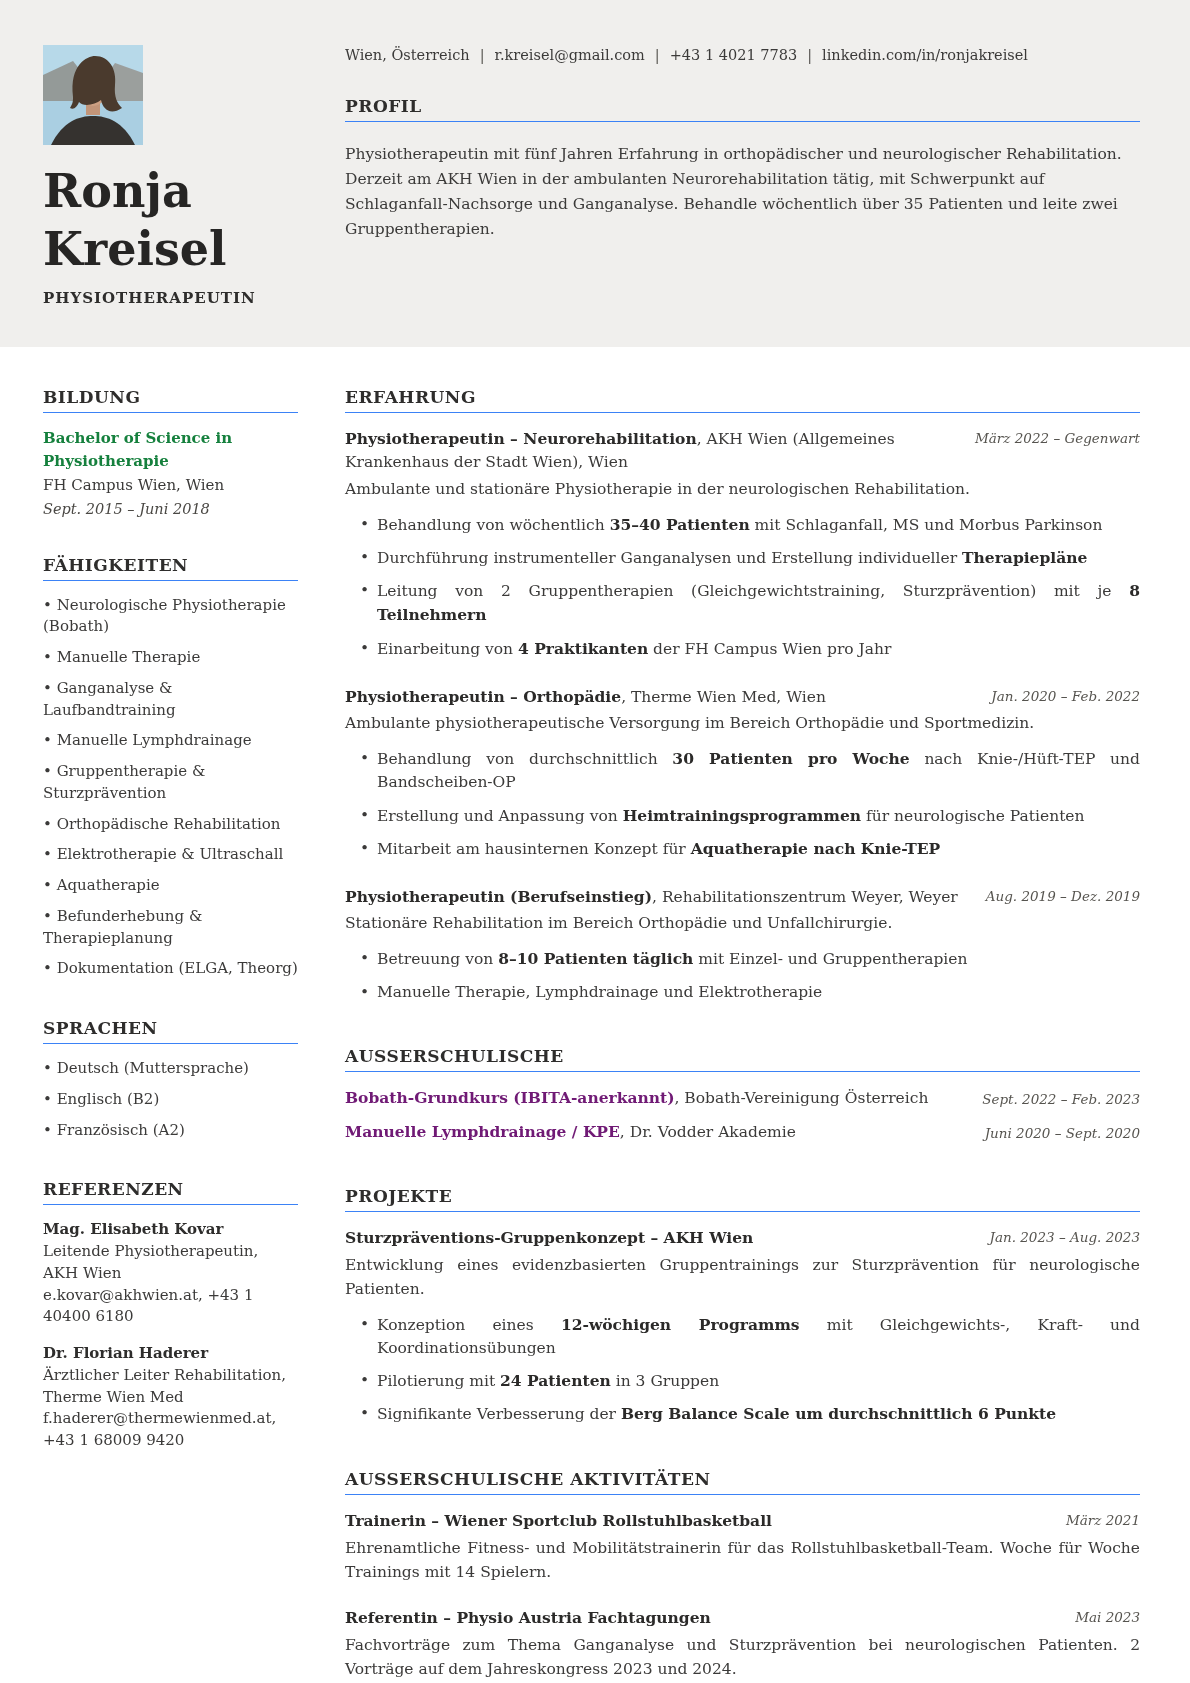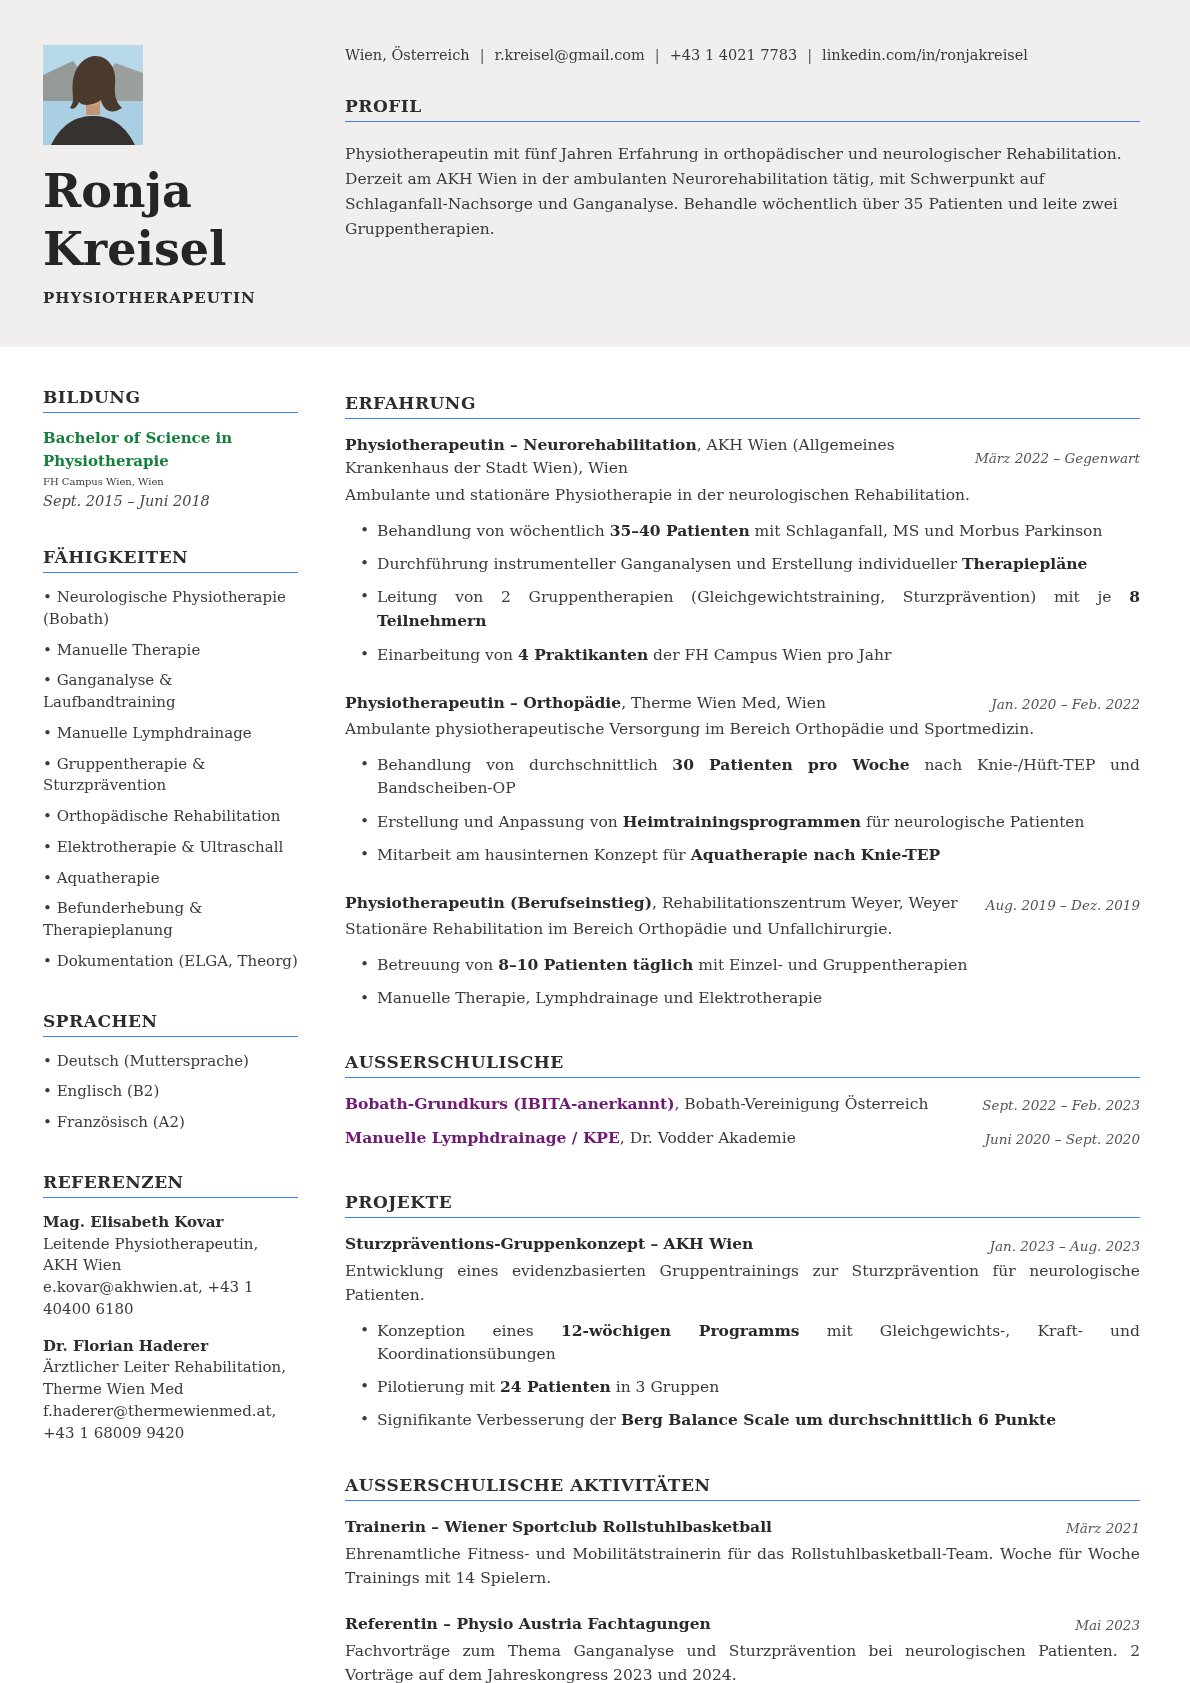--- a/index.html
+++ b/index.html
@@ -24,31 +24,31 @@
     font-size: 17px; font-weight: 700; color: #2e2d2c; letter-spacing: 0.5px;
     margin: 0 0 14px 0; padding-bottom: 5px; border-bottom: 1px solid #3b82f6;
   }
   .profil-wrap { margin-top: 31px; }
   .profil-text { margin: 20px 0 0 0; font-size: 15.5px; line-height: 1.6; color: #3b3a39; }
   
   .columns { padding: 40px 50px 0 43px; display: grid; grid-template-columns: 255px 1fr; column-gap: 47px; flex: 0 0 auto; }
   
   .side-block { margin: 0 0 38px 0; }
   .side-degree { font-weight: 700; color: #15803d; font-size: 15px; line-height: 1.5; }
-  .side-school { font-size: 10px; line-height: 1.5; margin-top: 2px; }
+  .side-school { font-size: 15px; line-height: 1.5; margin-top: 2px; }
   .side-dates { font-size: 14.5px; font-style: italic; color: #4a4844; margin-top: 4px; }
   .side-list { list-style: none; margin: 0; padding: 0; font-size: 15px; line-height: 1.45; }
   .side-list li { margin: 0 0 9px 0; }
   .side-list li::before { content: "• "; color: #3b3a39; }
   .ref-entry { margin: 0 0 15px 0; font-size: 15px; line-height: 1.45; }
   .ref-name { font-weight: 700; color: #2e2d2c; }
   
-  .main-sec { margin: 6px 0 42px 0; }
+  .main-sec { margin: 0 0 42px 0; }
   .job { margin: 0 0 24px 0; }
-  .job-head { display: flex; align-items: center; gap: 18px; }
+  .job-head { display: flex; align-items: flex-start; gap: 18px; }
   .job-title-line { flex: 1 1 auto; font-size: 15.5px; line-height: 1.5; color: #3b3a39; }
   .job-title-line b { color: #2b2a29; }
   .job-date { flex: 0 0 auto; white-space: nowrap; font-size: 13.5px; font-style: italic; color: #56544f; padding-top: 3px; }
   .job-summary { margin: 2px 0 0 0; font-size: 15.5px; line-height: 1.55; }
   .bullets { list-style: none; margin: 12px 0 0 10px; padding: 0; font-size: 15.5px; line-height: 1.5; }
   .bullets li { position: relative; padding-left: 22px; margin: 0 0 9px 0; text-align: justify; }
   .bullets li::before { content: "•"; position: absolute; left: 5px; top: 0; color: #3b3a39; }
   .bullets b { color: #2b2a29; }
   .cert-row { display: flex; align-items: flex-start; gap: 18px; margin: 0 0 10px 0; font-size: 15.5px; line-height: 1.5; }
   .cert-left { flex: 1 1 auto; }

